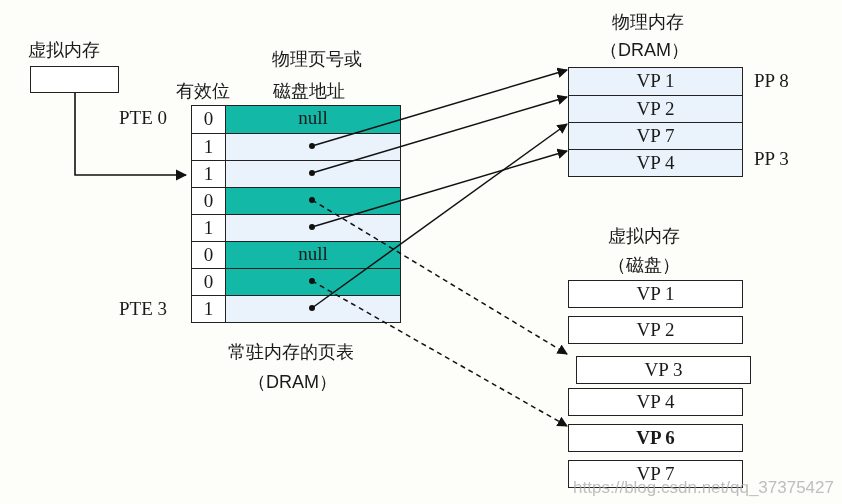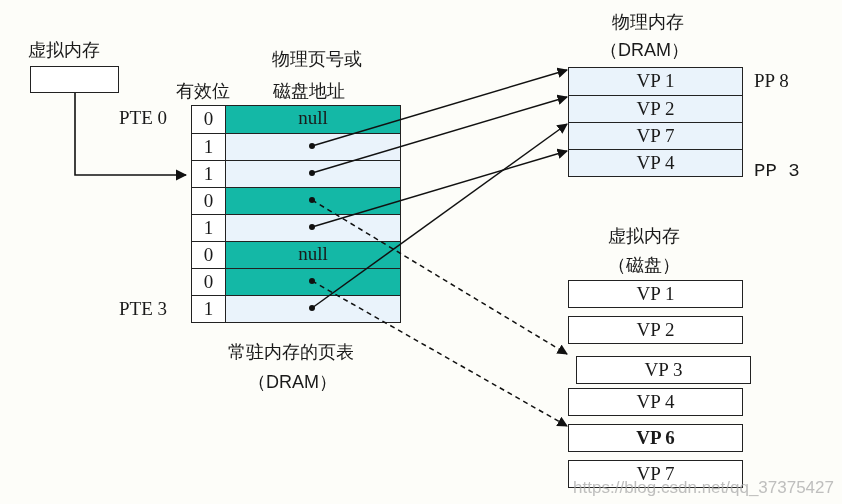--- a/index.html
+++ b/index.html
@@ -86,21 +86,21 @@
 
 <div class="abs label cn" style="left:612px; top:10px;">物理内存</div>
 <div class="abs label cn" style="left:600px; top:38px;">（DRAM）</div>
 <div class="abs pm">
   <div class="pm-row">VP 1</div>
   <div class="pm-row">VP 2</div>
   <div class="pm-row">VP 7</div>
   <div class="pm-row">VP 4</div>
 </div>
 <div class="abs label" style="left:754px; top:70px;">PP 8</div>
-<div class="abs label" style="left:754px; top:160px;font-family:Liberation Mono, monospace;">PP 3</div>
+<div class="abs label" style="left:754px; top:148px;">PP 3</div>
 
 <div class="abs label cn" style="left:608px; top:224px;">虚拟内存</div>
 <div class="abs label cn" style="left:608px; top:253px;">（磁盘）</div>
 <div class="abs vm-box" style="top:280px;">VP 1</div>
 <div class="abs vm-box" style="top:316px;">VP 2</div>
 <div class="abs vm-box" style="top:356px;margin-left:8px;">VP 3</div>
 <div class="abs vm-box" style="top:388px;">VP 4</div>
 <div class="abs vm-box" style="top:424px;font-weight:bold;">VP 6</div>
 <div class="abs vm-box" style="top:460px;">VP 7</div>
 

